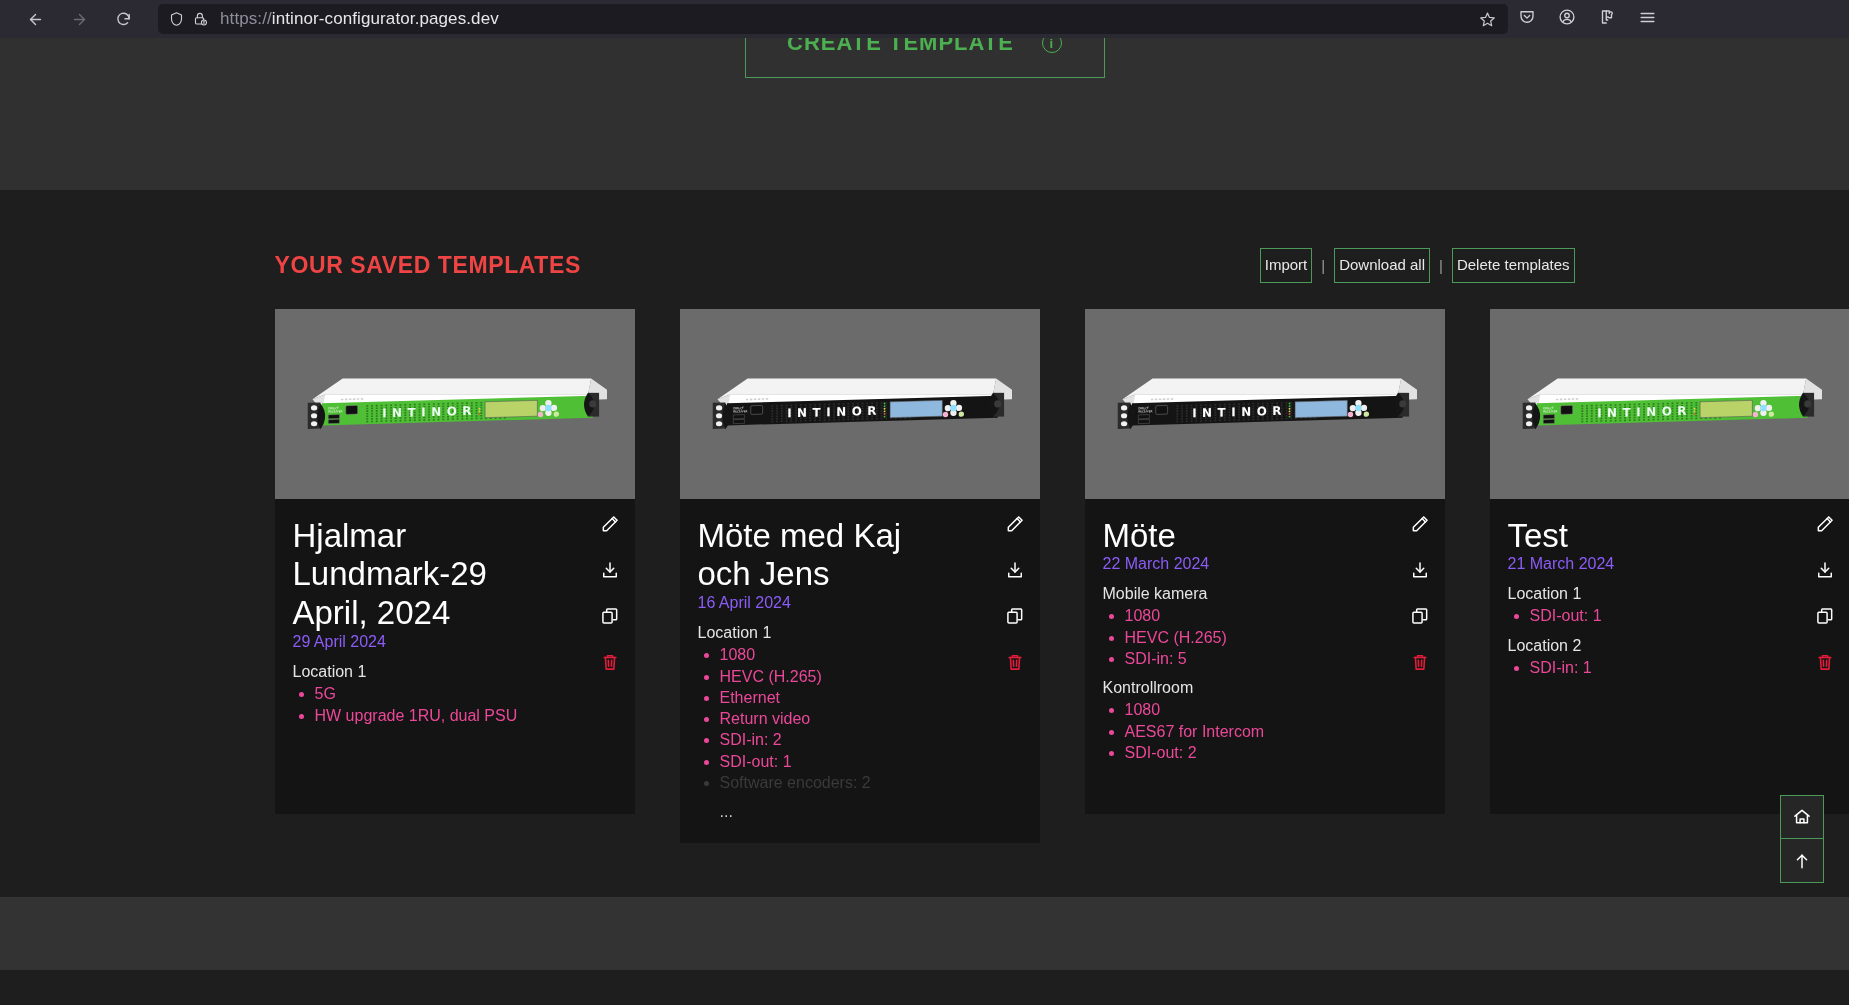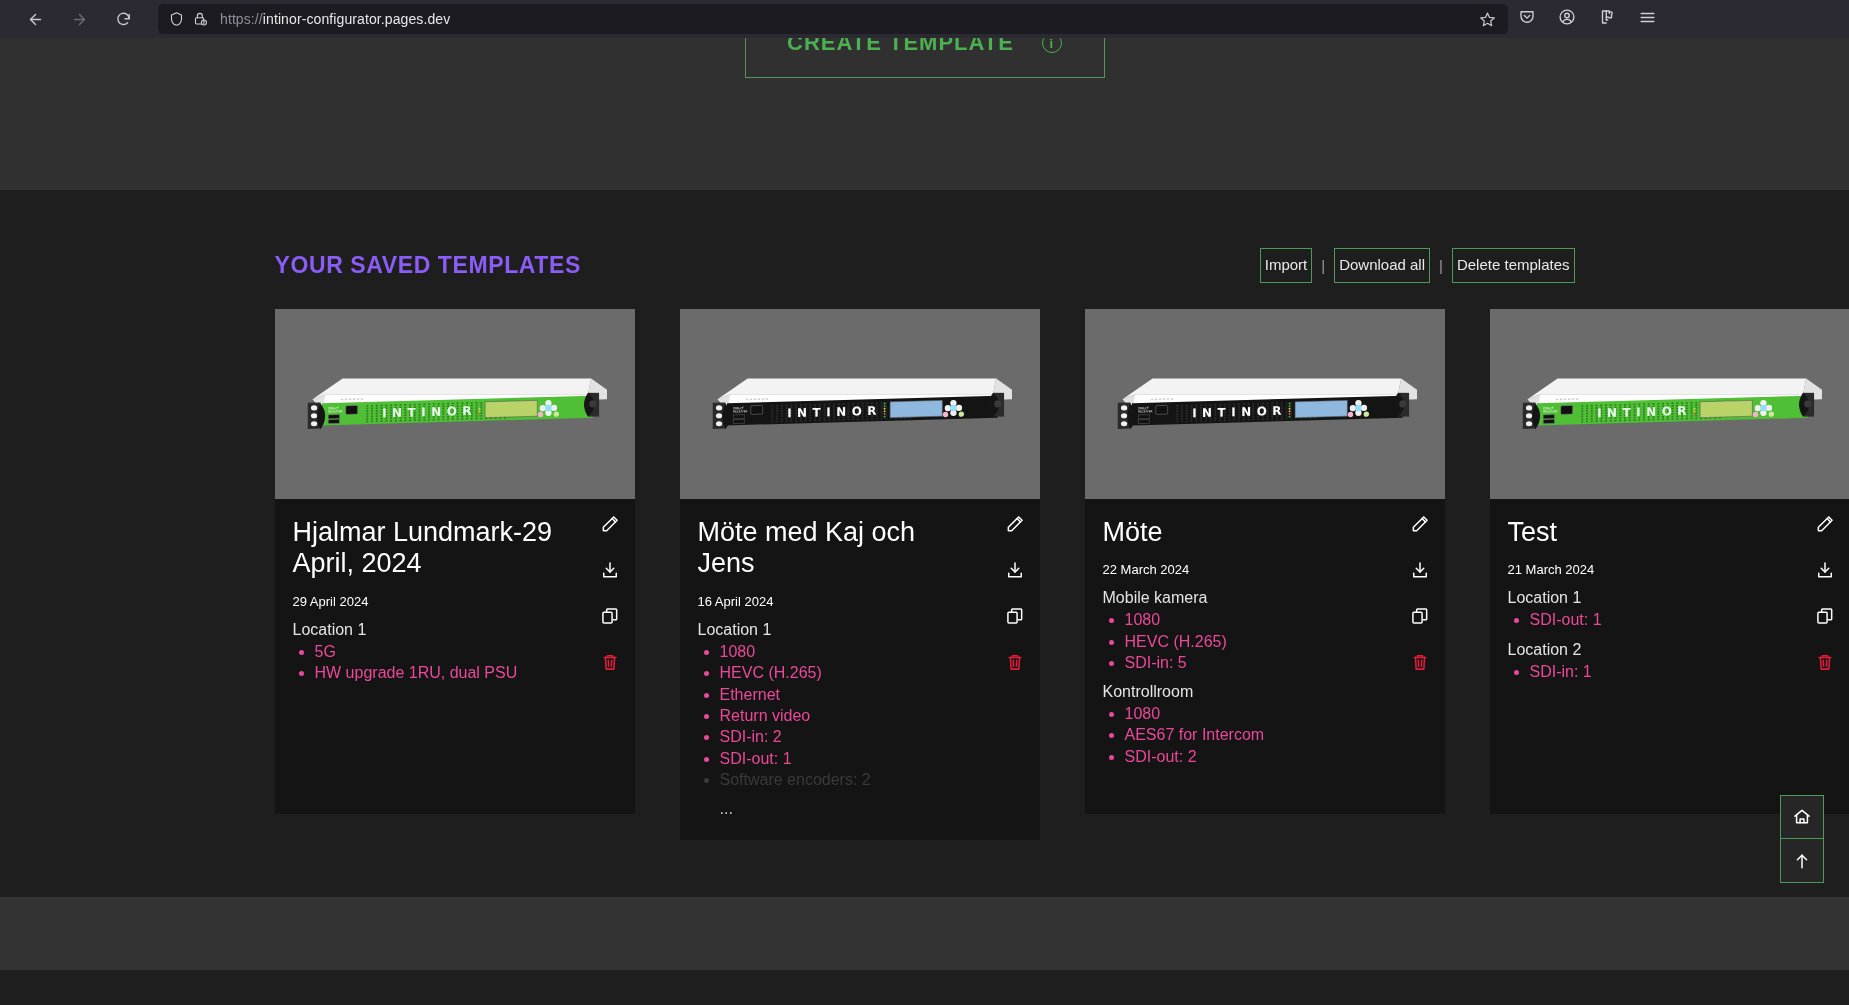--- a/index.html
+++ b/index.html
@@ -29,21 +29,21 @@
   .url-wrap{
     flex:1; margin:0 10px 0 12px;
     height:30px; background:#1c1b22;
     border-radius:5px;
     display:flex; align-items:center;
     padding:0 8px;
     max-width:1350px;
   }
   .url-icons{ display:flex; align-items:center; gap:9px; padding:0 6px 0 3px; color:#cfcfd6; }
   .url-text{
-    font-size:14px; color:#e7e7ea; letter-spacing:.1px;
+    font-size:17px; color:#e7e7ea; letter-spacing:.1px;
     white-space:nowrap; overflow:hidden;
     padding-left:6px;
   }
   .url-text .scheme{ color:#8f8f9a; }
   .star-btn{ margin-left:auto; color:#c8c7cf; display:flex; align-items:center; padding-right:4px;}
   .right-icons{ display:flex; align-items:center; gap:22px; color:#cfcfd6; padding-right:12px; }
 
   
   .page{ width:100%; height:967px; position:relative; overflow:hidden; }
 
@@ -80,21 +80,21 @@
   .content{
     width:1300px;
     margin:0 auto;
     padding-top:58px;
   }
   .section-head{
     display:flex; align-items:center; justify-content:space-between;
     padding-bottom:26px;
   }
   .section-title{
-    color:#8b5cf6; font-size:23px; font-weight:700; letter-spacing:.6px;
+    color:#ef4444; font-size:23px; font-weight:700; letter-spacing:.6px;
   }
   .head-actions{ display:flex; align-items:center; gap:0; }
   .hbtn{
     border:1.5px solid #4c9a5a;
     background:transparent;
     color:#e9e9e9;
     font-size:15px;
     padding:8px 4px;
     line-height:1.1;
     font-family:"Liberation Sans", sans-serif;
@@ -116,28 +116,27 @@
     height:190px; width:100%;
     background:#6b6b6b;
     position:relative; overflow:hidden;
   }
   .card-body{
     padding:18px 18px 22px 18px;
     min-height:315px;
     position:relative;
   }
   .card-title{
-    color:#fff; font-size:27px; line-height:1.18;
+    color:#fff; font-size:33px; line-height:1.18;
     font-weight:400;
     padding-right:60px;
-    margin-bottom:14px;
     word-wrap:break-word;
   }
   .card-date{
-    color:#ffffff; font-size:13px; margin-bottom:12px;
+    color:#8b5cf6; font-size:16px; margin-bottom:12px;
   }
   .loc-group{ margin-bottom:10px; }
   .loc-name{ color:#e5e5e5; font-size:16px; margin-bottom:2px; }
   .loc-list{ list-style:disc; padding-left:22px; }
   .loc-list li{ color:#ec4899; font-size:16px; line-height:1.33; }
   .fade-item{ color:#3a3a3a !important; }
   .ellipsis{ color:#cfcfcf; font-size:16px; padding-left:22px; }
 
   .card-actions{
     position:absolute; top:14px; right:14px;

